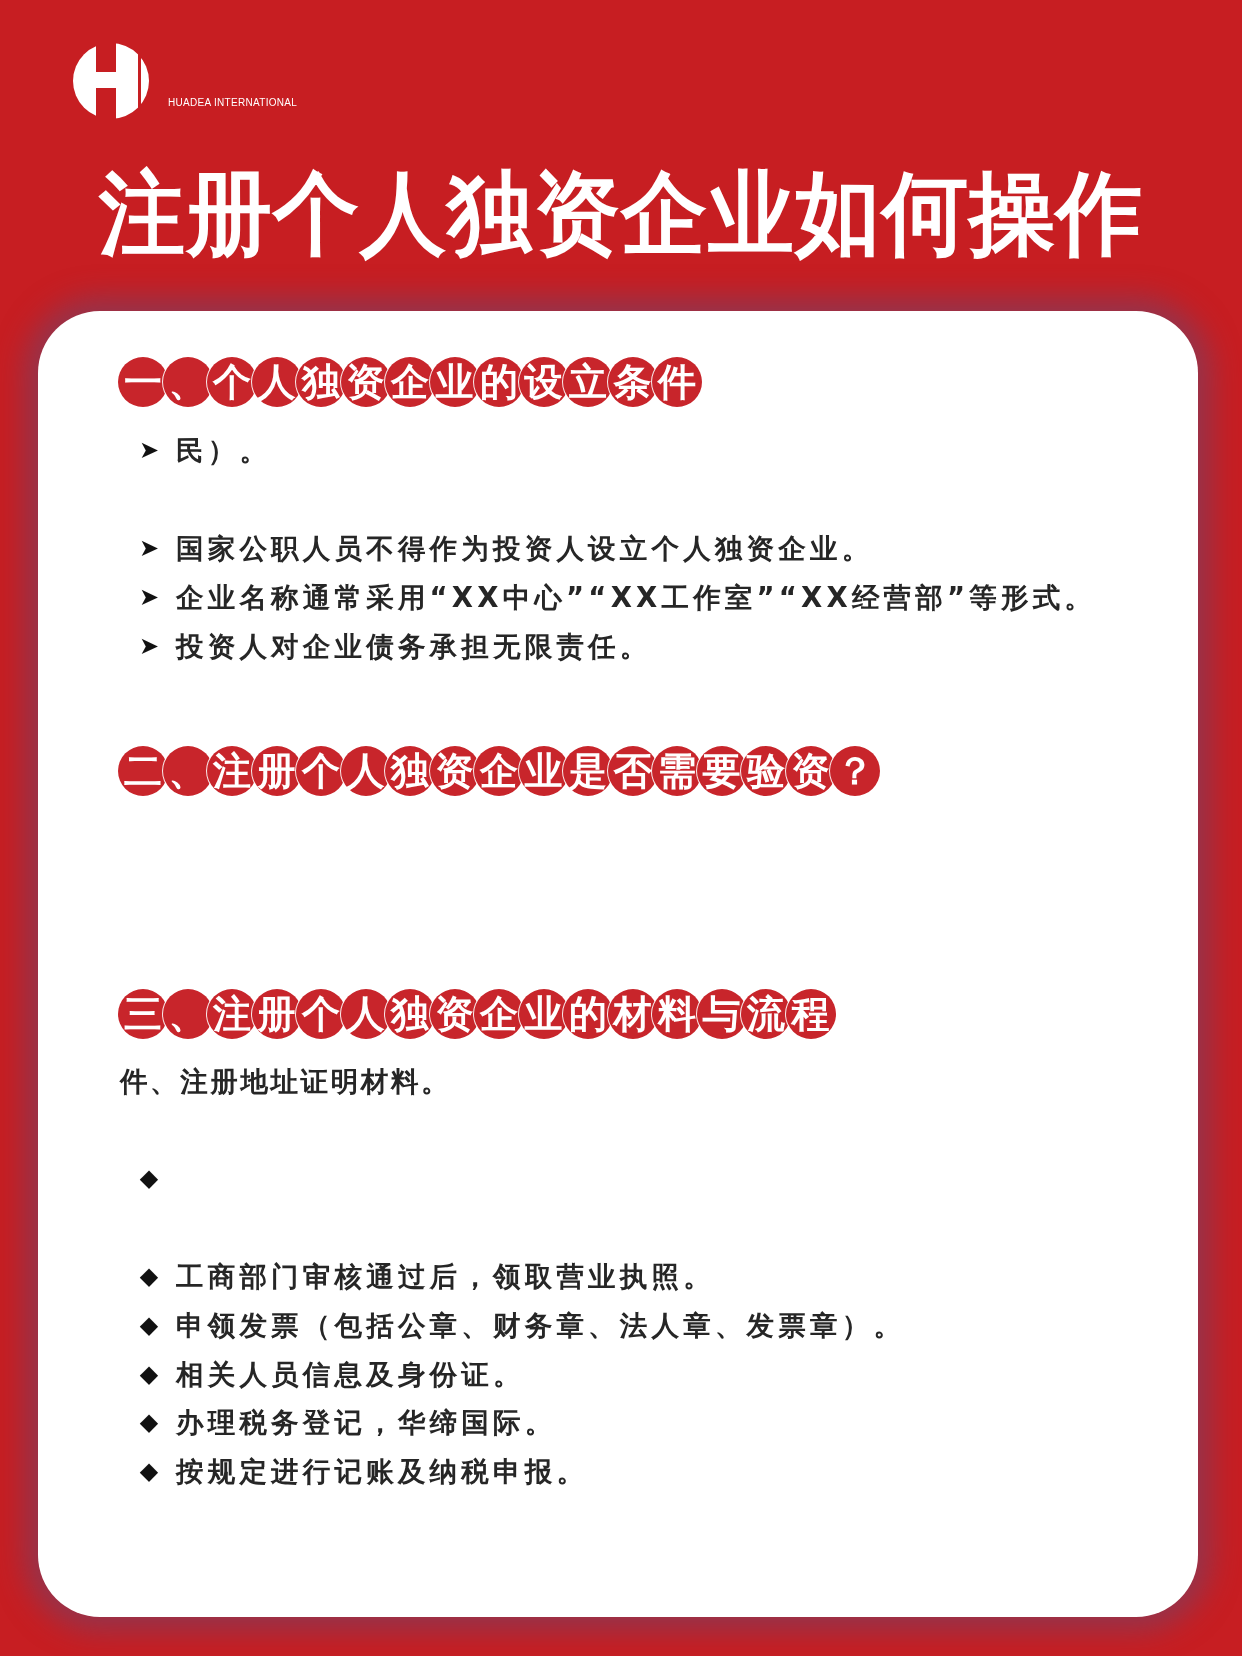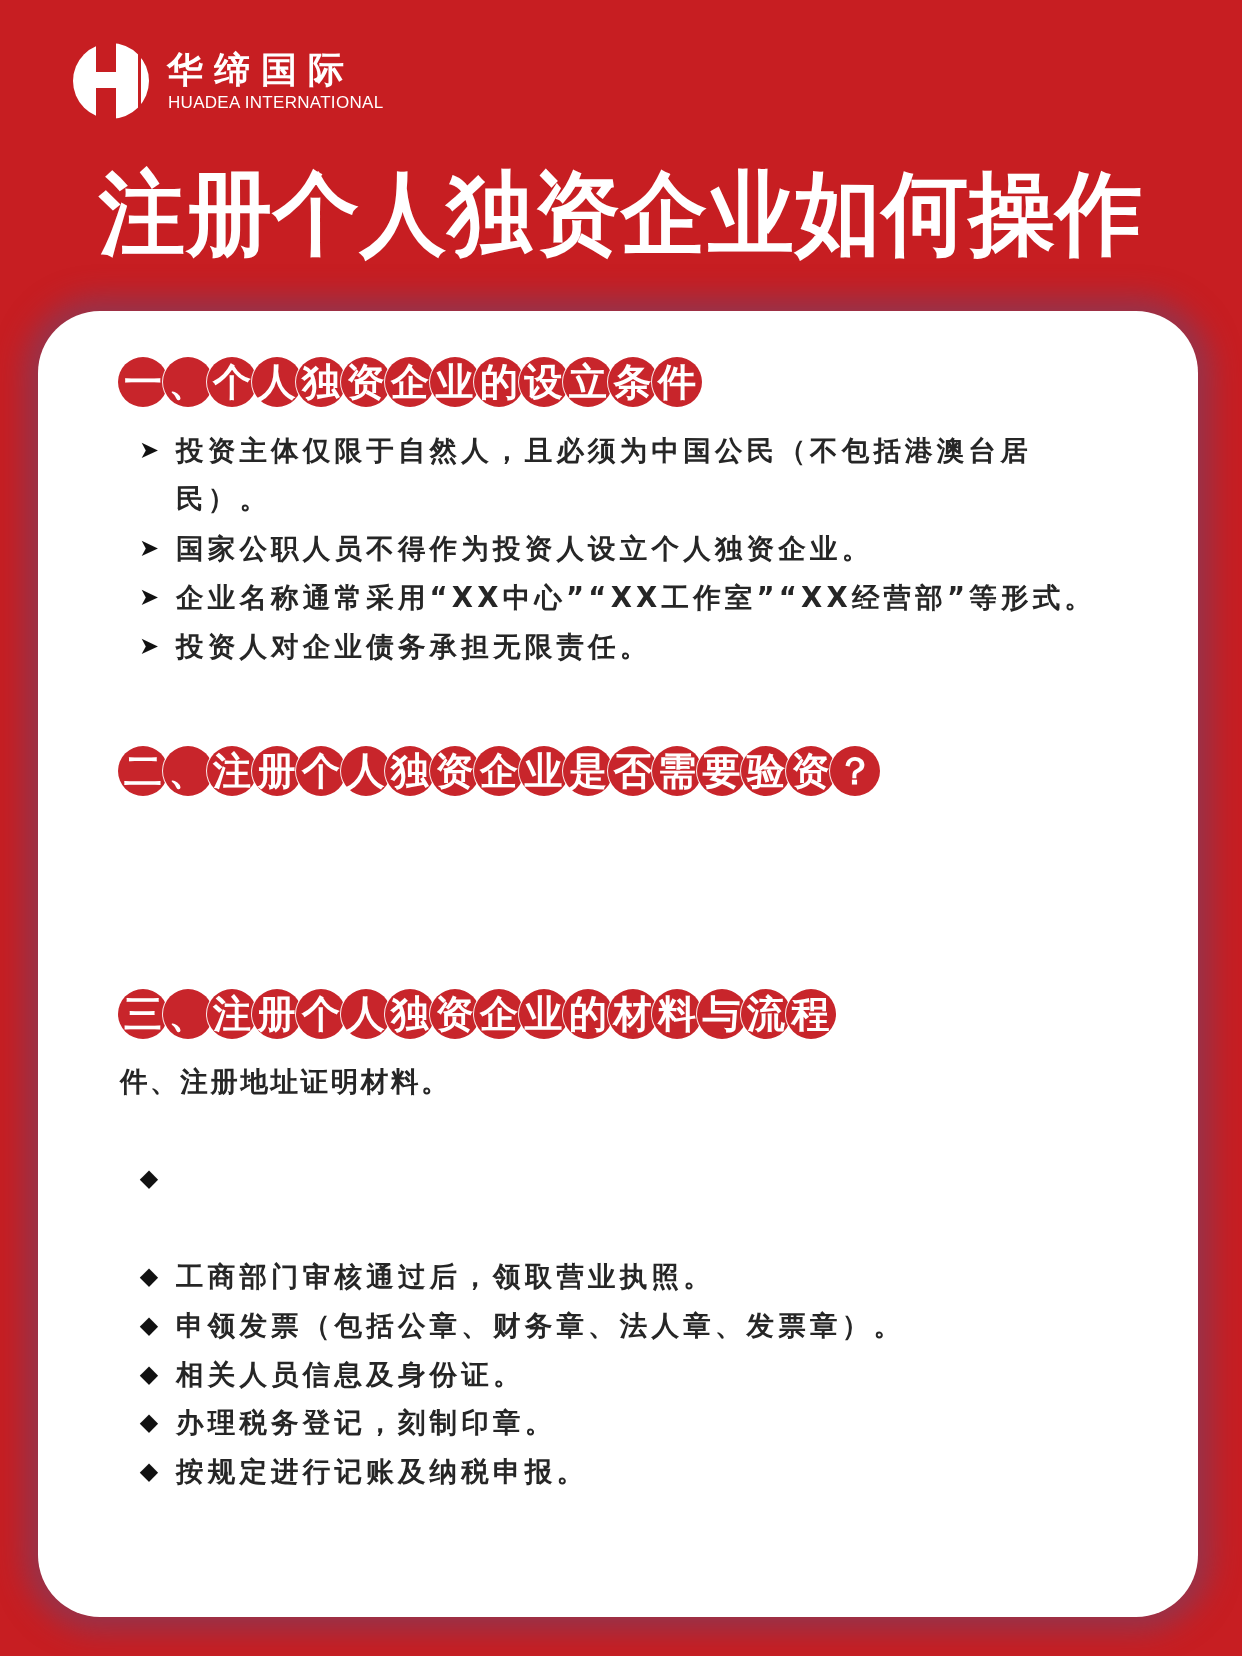--- a/index.html
+++ b/index.html
@@ -11,21 +11,21 @@
   }
   .logo { position: absolute; left: 72px; top: 42px; width: 320px; height: 80px; }
   .logo-mark { position: absolute; left: 0; top: 0; width: 78px; height: 78px; }
   .logo-cn {
     position: absolute; left: 95px; top: 6px;
     color: #fff; font-size: 36px; font-weight: bold; letter-spacing: 11px; line-height: 44px;
     white-space: nowrap;
   }
   .logo-en {
     position: absolute; left: 96px; top: 52px;
-    color: #fff; font-size: 17px; line-height: 18px; letter-spacing: 0.3px;
+    color: #fff; font-size: 10px; line-height: 18px; letter-spacing: 0.3px;
     font-family: "Liberation Sans", "DejaVu Sans", sans-serif; white-space: nowrap;
   }
   .title {
     position: absolute; left: 0; right: 0; top: 158px;
     text-align: center; color: #fff; font-weight: bold;
     font-size: 86px; line-height: 110px; letter-spacing: 1px;
     transform: scaleY(1.06);
   }
   .card {
     position: absolute; left: 38px; top: 311px; width: 1160px; height: 1306px;
@@ -64,21 +64,20 @@
           <circle cx="39" cy="39" r="38"></circle>
         </clipPath>
       </defs>
     <g clip-path="url(#c)" fill="#fff">
       <rect x="0" y="0" width="24" height="78"></rect>
       <rect x="44" y="0" width="22" height="78"></rect>
       <rect x="20" y="30" width="30" height="16"></rect>
       <rect x="69" y="0" width="9" height="78"></rect>
     </g>
   </svg>
-  <div class="logo-cn">华缔国际</div>
   <div class="logo-en">HUADEA INTERNATIONAL</div>
 </div>
 
 <div class="title">注册个人独资企业如何操作</div>
 
 <div class="card">
 
   <div class="sec-head" style="top:44px">
     <span class="ch">一</span>
     <span class="ch">、</span>
@@ -90,21 +89,20 @@
     <span class="ch">业</span>
     <span class="ch">的</span>
     <span class="ch">设</span>
     <span class="ch">立</span>
     <span class="ch">条</span>
     <span class="ch">件</span>
   </div>
 
   <div class="li" style="top:115px">
     <span class="mark">➤</span>
-    <div class="txt">投资主体仅限于自然人，且必须为中国公民（不包括港澳台居</div>
     <div class="txt">民）。</div>
   </div>
   <div class="li" style="top:213px">
     <span class="mark">➤</span>
     <div class="txt">国家公职人员不得作为投资人设立个人独资企业。</div>
   </div>
   <div class="li" style="top:262px">
     <span class="mark">➤</span>
     <div class="txt">企业名称通常采用“XX中心”“XX工作室”“XX经营部”等形式。</div>
   </div>
@@ -167,19 +165,19 @@
   <div class="li" style="top:990px">
     <span class="mark">◆</span>
     <div class="txt">申领发票（包括公章、财务章、法人章、发票章）。</div>
   </div>
   <div class="li" style="top:1039px">
     <span class="mark">◆</span>
     <div class="txt">相关人员信息及身份证。</div>
   </div>
   <div class="li" style="top:1087px">
     <span class="mark">◆</span>
-    <div class="txt">办理税务登记，刻制印章。</div>
+    <div class="txt">办理税务登记，华缔国际。</div>
   </div>
   <div class="li" style="top:1136px">
     <span class="mark">◆</span>
     <div class="txt">按规定进行记账及纳税申报。</div>
   </div>
 </div>
 
 </body></html>

